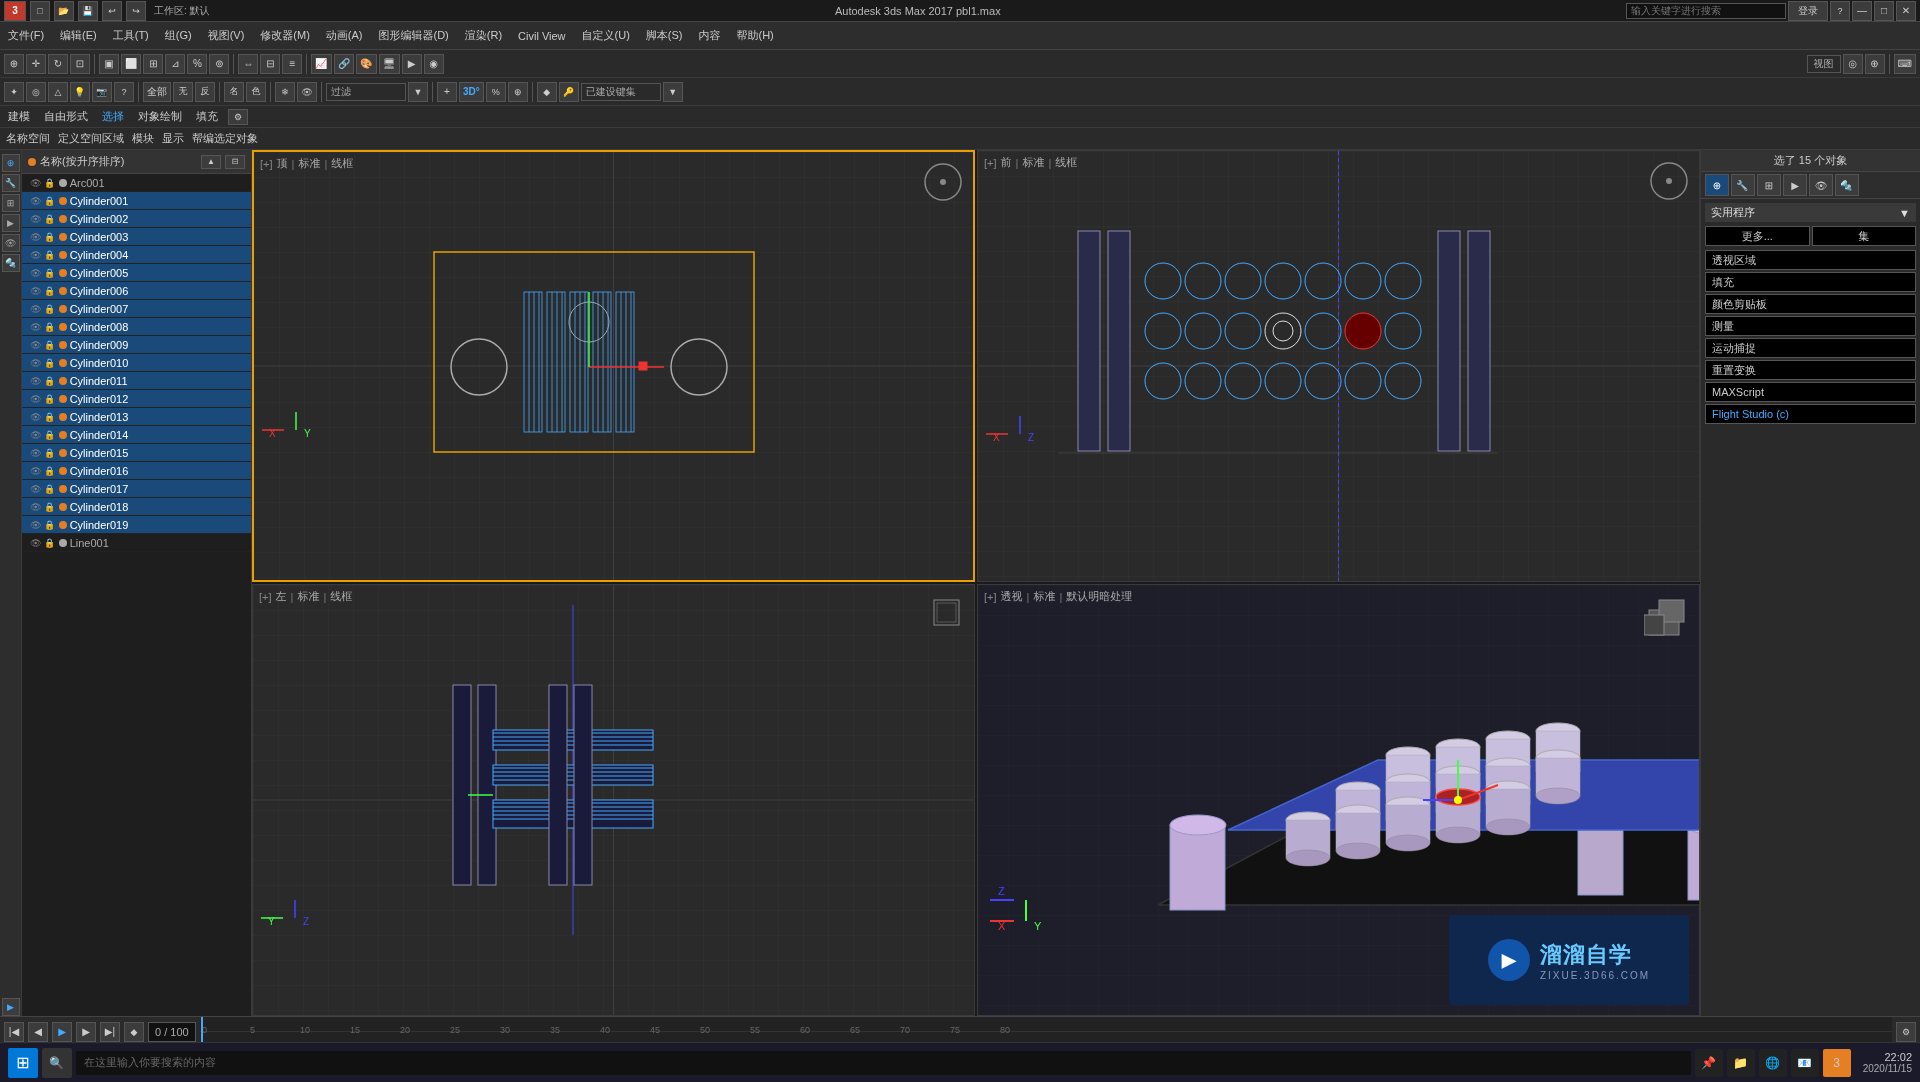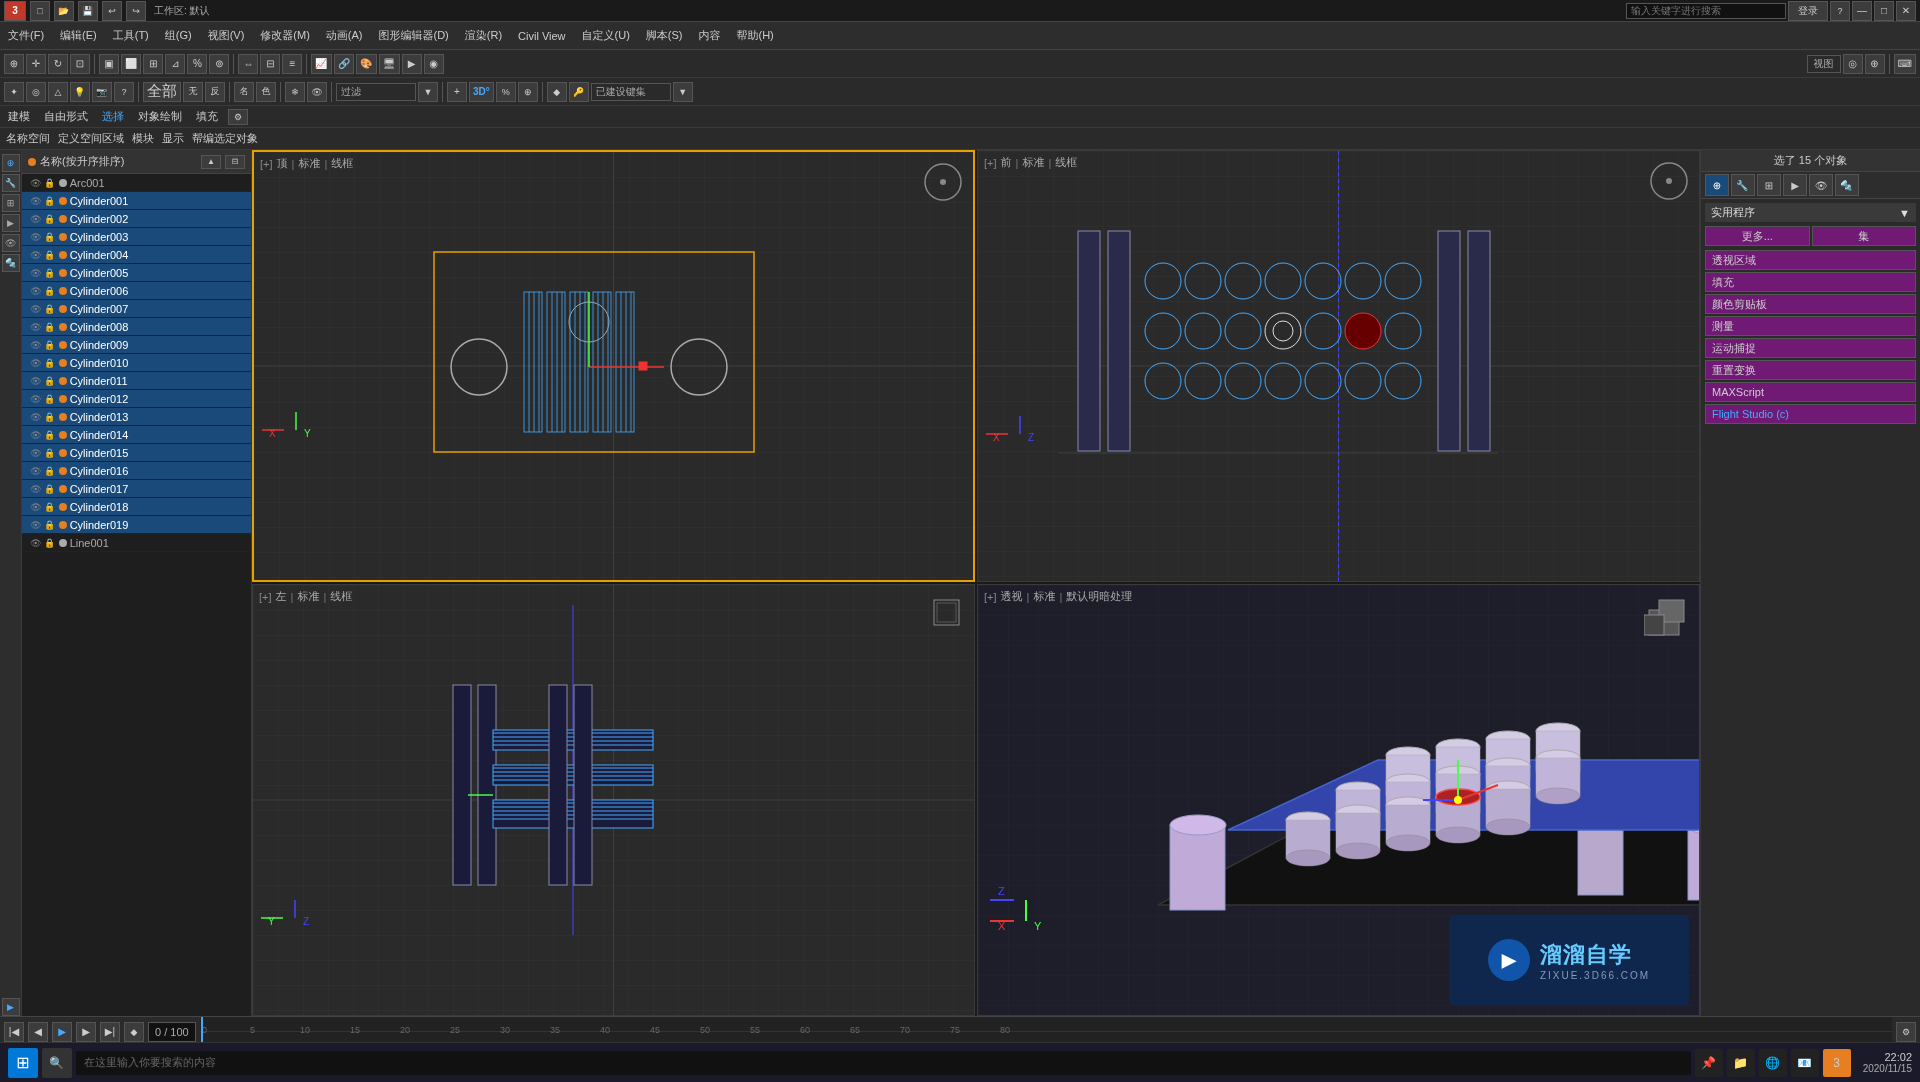--- a/index.html
+++ b/index.html
@@ -205,21 +205,21 @@
       padding: 2px 6px;
       margin-bottom: 4px;
       font-size: 11px;
       display: flex;
       align-items: center;
       justify-content: space-between;
     }
     .rp-btn {
       width: 100%;
       height: 20px;
-      background: #701a75;
+      background: #000000;
       border: 1px solid #555;
       color: #ccc;
       font-size: 11px;
       text-align: left;
       cursor: pointer;
       display: flex;
       align-items: center;
       justify-content: center;
       margin-bottom: 2px;
     }
@@ -332,20 +332,21 @@
     <div class="tool-btn" style="background:#c0392b;color:white;font-weight:bold;width:22px;">3</div>
     <div class="tool-btn" style="font-size:9px;">□</div>
     <div class="tool-btn" style="font-size:9px;">📂</div>
     <div class="tool-btn" style="font-size:9px;">💾</div>
     <div class="tool-btn" style="font-size:9px;">↩</div>
     <div class="tool-btn" style="font-size:9px;">↪</div>
     <div style="font-size:10px;color:#aaa;margin-left:4px;">
       <span>工作区: 默认</span>
     </div>
   </div>
+  <div class="title">Autodesk 3ds Max 2017  pbl1.max</div>
   <div class="right">
     <input type="text" style="width: 160px; height: 16px; background: rgb(17, 17, 17); border: 1px solid rgb(85, 85, 85); color: rgb(170, 170, 170); font-size: 10px; padding: 0px 4px;" placeholder="输入关键字进行搜索">
     <div class="tool-btn" style="width:40px;font-size:10px;">登录</div>
     <div class="tool-btn" style="font-size:9px;">?</div>
     <div class="tool-btn">—</div>
     <div class="tool-btn">□</div>
     <div class="tool-btn tb-btn-red">✕</div>
   </div>
 </div>
 
@@ -398,21 +399,21 @@
 </div>
 
 <div id="toolbar2">
   <div class="tool-btn" style="font-size:9px;">✦</div>
   <div class="tool-btn" style="font-size:9px;">◎</div>
   <div class="tool-btn" style="font-size:9px;">△</div>
   <div class="tool-btn" style="font-size:9px;">💡</div>
   <div class="tool-btn" style="font-size:9px;">📷</div>
   <div class="tool-btn" style="font-size:9px;">?</div>
   <div class="tool-sep"></div>
-  <div class="tool-btn" style="font-size:15px;">全部</div>
+  <div class="tool-btn" style="font-size:10px;">全部</div>
   <div class="tool-btn" style="font-size:9px;">无</div>
   <div class="tool-btn" style="font-size:9px;">反</div>
   <div class="tool-sep"></div>
   <div class="tool-btn" style="font-size:9px;">名</div>
   <div class="tool-btn" style="font-size:9px;">色</div>
   <div class="tool-sep"></div>
   <div class="tool-btn" style="font-size:9px;">❄</div>
   <div class="tool-btn" style="font-size:9px;">👁</div>
   <div class="tool-sep"></div>
   <div style="font-size:10px;color:#aaa;border:1px solid #555;padding:0 4px;height:18px;display:flex;align-items:center;min-width:80px;">过滤</div>

